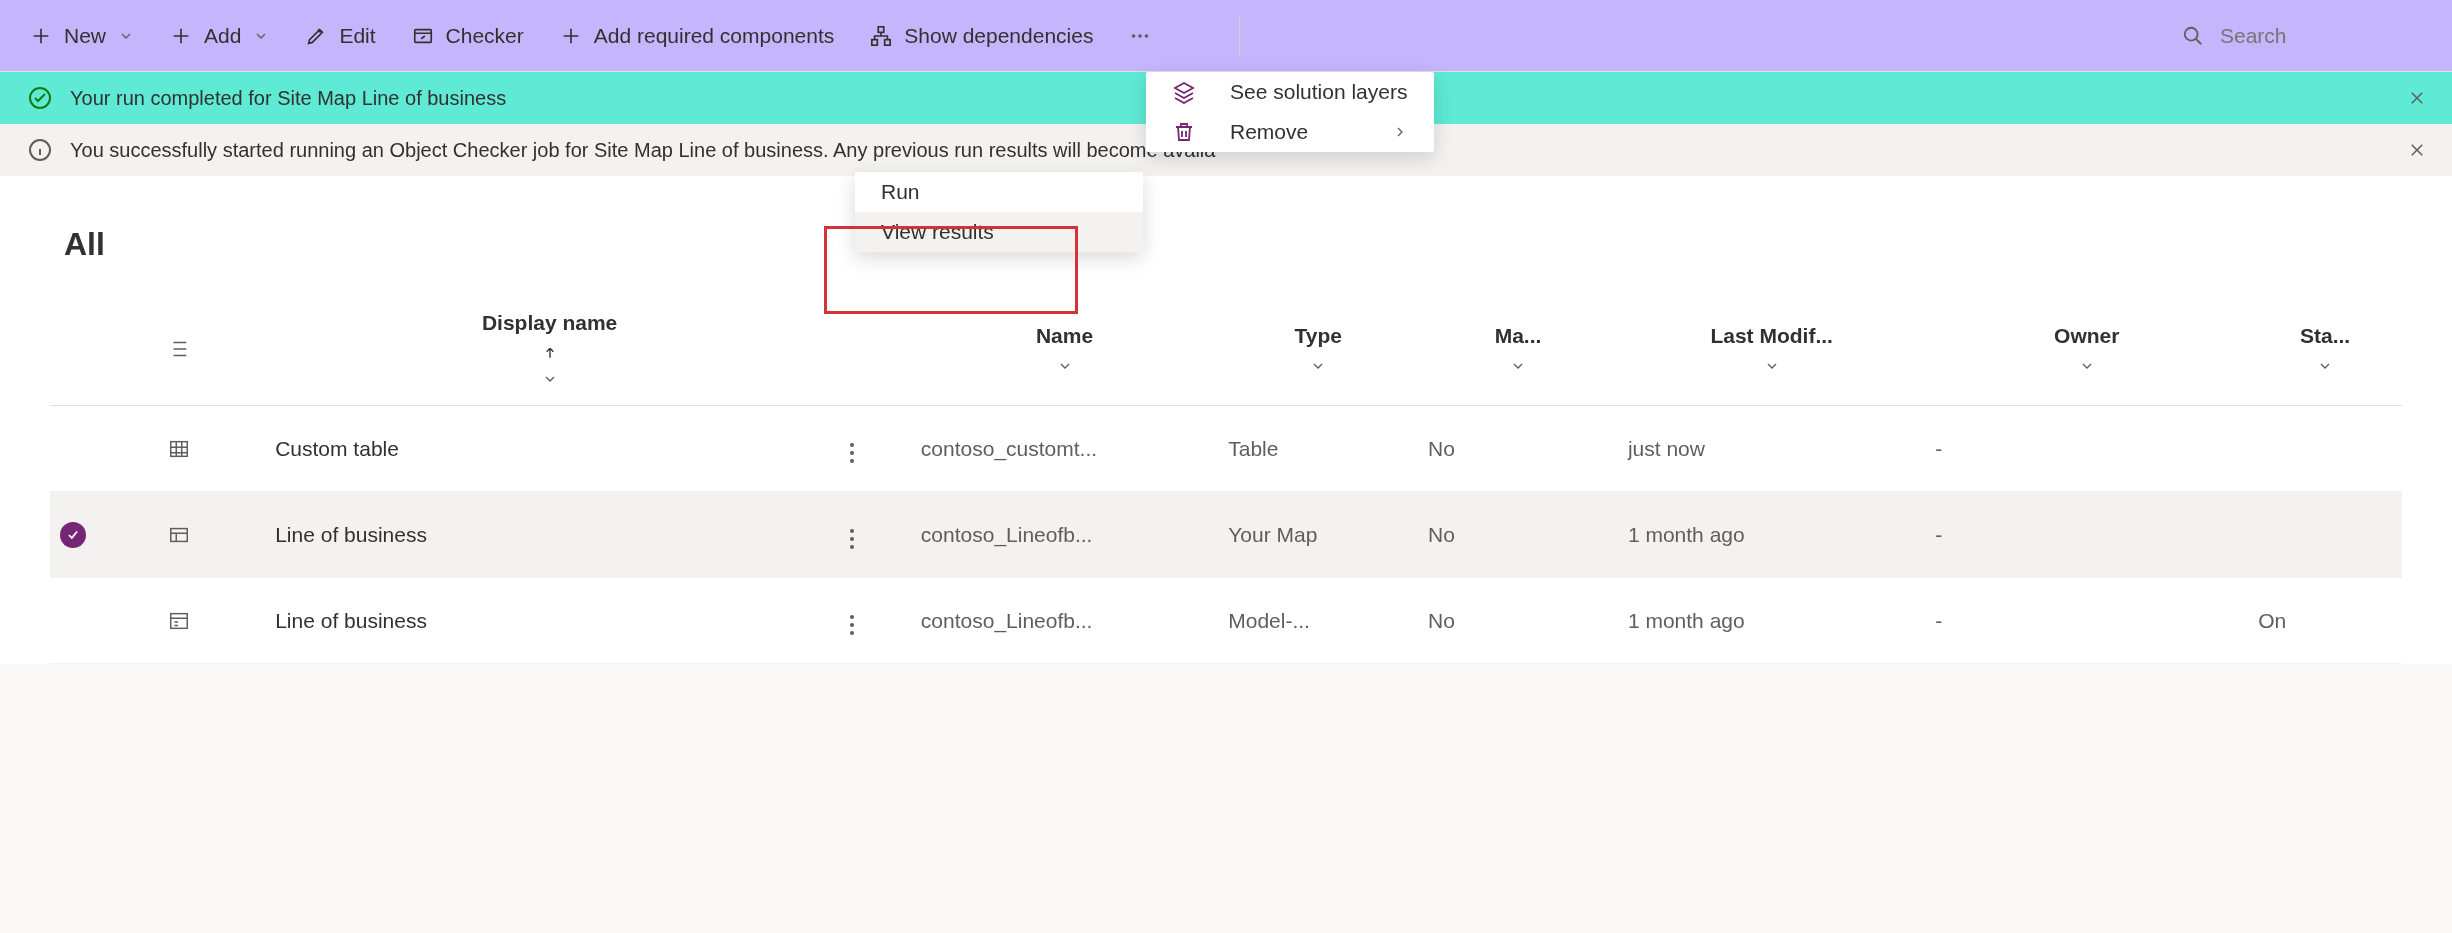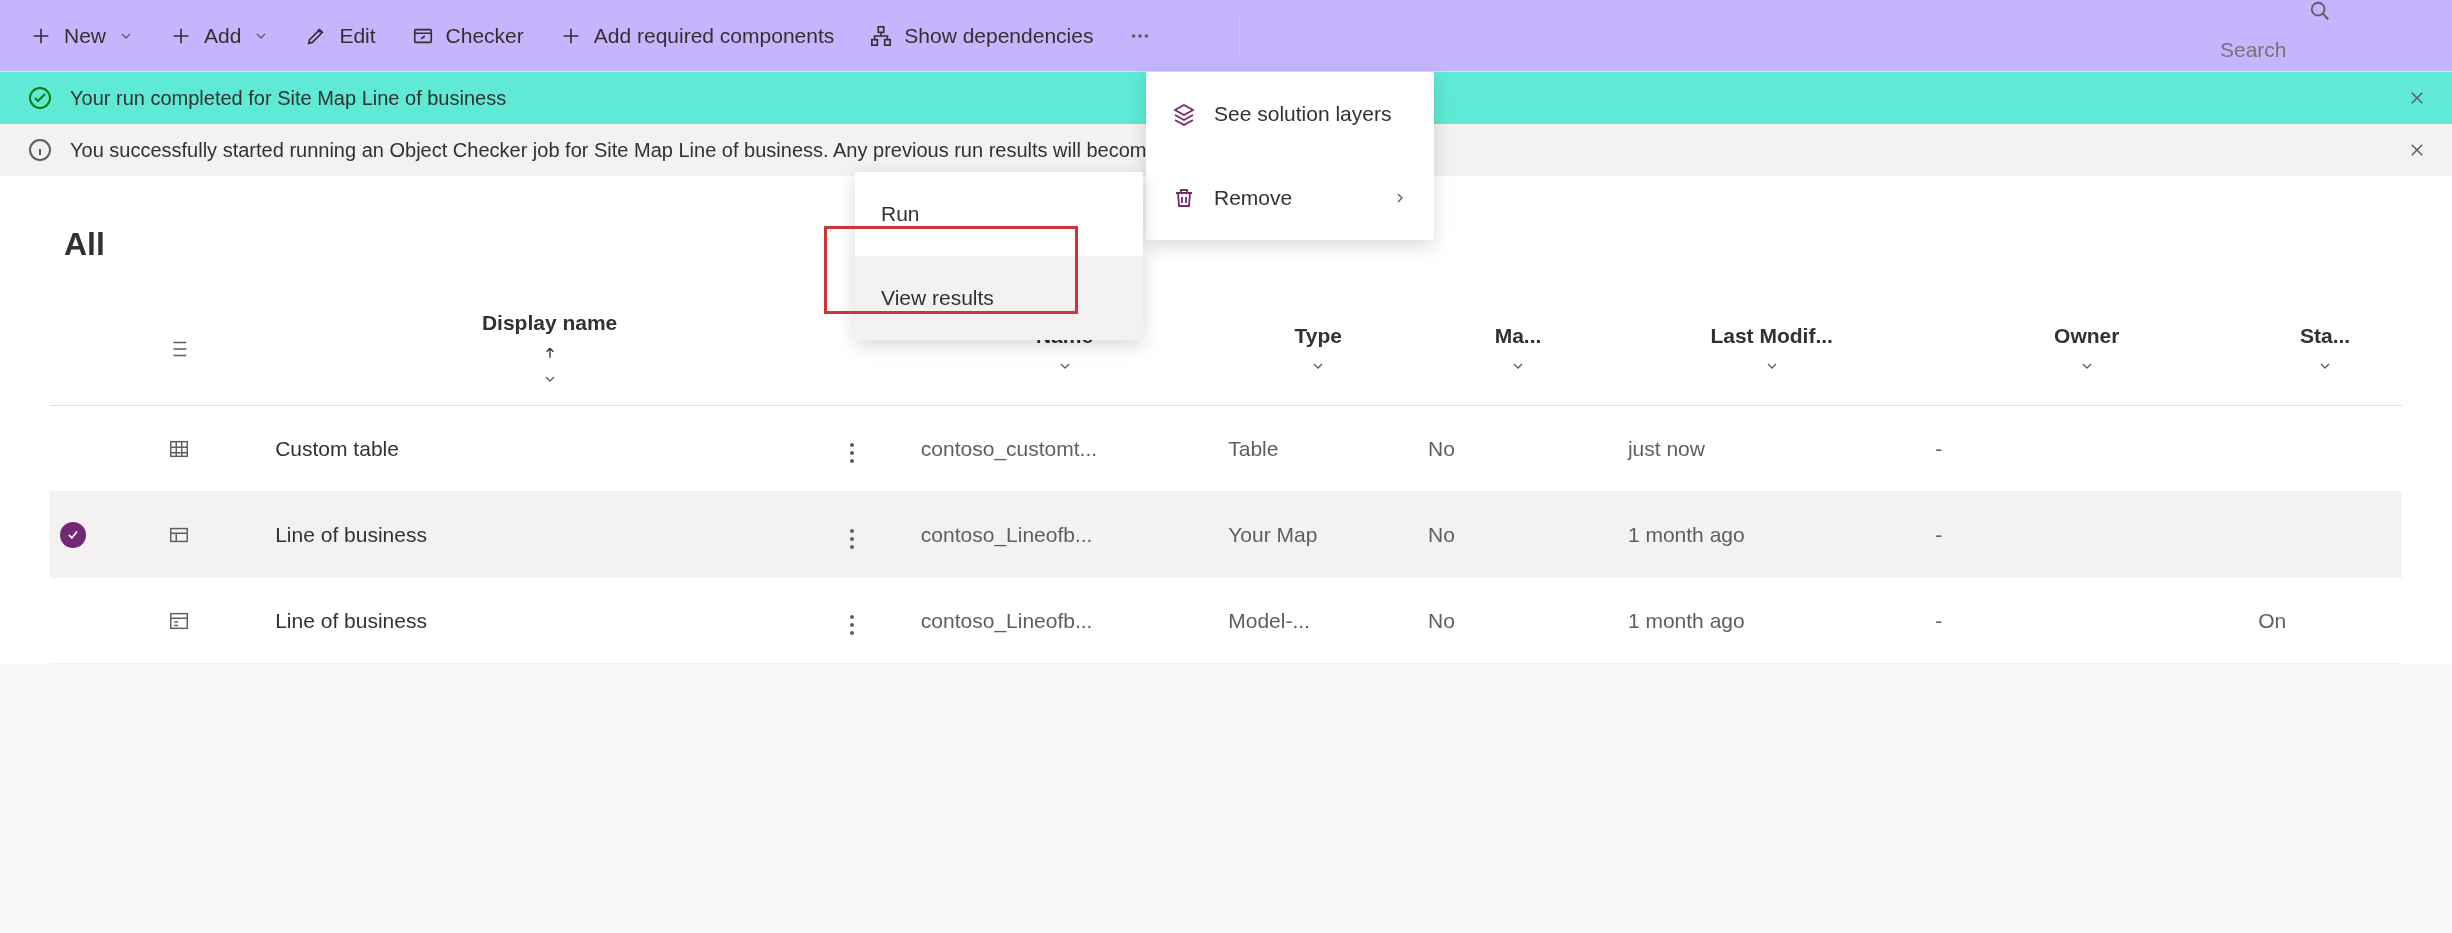--- a/index.html
+++ b/index.html
@@ -3,21 +3,21 @@
 <meta charset="utf-8">
 <style>
   * { box-sizing: border-box; margin: 0; padding: 0; font-family: "Segoe UI", Arial, sans-serif; }
   body { background: #faf9f8; color: #323130; font-size: 21px; width: 2452px; }
 
   
   .toolbar { display: flex; align-items: center; height: 72px; padding: 0 12px; background: #c4b5fd; border-bottom: 1px solid #e1dfdd; position: relative; }
   .toolbar-btn { display: flex; align-items: center; gap: 12px; padding: 0 18px; height: 100%; background: transparent; border: none; cursor: pointer; font-size: 21px; color: #323130; }
   .toolbar-icon { width: 22px; height: 22px; flex-shrink: 0; }
   .toolbar-sep { width: 1px; height: 40px; background: #d2d0ce; margin: 0 4px; }
-  .toolbar-search { display: flex; align-items: center; gap: 16px; padding: 0 20px; height: 100%; margin-left: auto; flex-direction: column; }
+  .toolbar-search { display: flex; align-items: center; gap: 16px; padding: 0 20px; height: 100%; margin-left: auto; }
   .toolbar-search input { border: none; background: transparent; font-size: 21px; outline: none; width: 200px; }
   .chev { width: 16px; height: 16px; }
 
   
   .notif { display: flex; align-items: center; height: 52px; padding: 0 28px; font-size: 20px; position: relative; }
   .notif-success { background: #5eead4; }
   .notif-info { background: #f3f2f1; }
   .notif-icon { width: 24px; height: 24px; margin-right: 18px; flex-shrink: 0; }
   .notif-close { position: absolute; right: 20px; top: 50%; transform: translateY(-50%); background: none; border: none; cursor: pointer; padding: 6px; }
   .notif-close svg { width: 18px; height: 18px; }
@@ -43,21 +43,21 @@
   .col-own { width: 210px; color:#605e5c; }
   .col-sta { width: 100px; color:#605e5c; }
   .sel-check { width: 26px; height: 26px; border-radius: 50%; background: #742774; display: inline-flex; align-items: center; justify-content: center; }
   .sel-check svg { width: 14px; height: 14px; }
   .row-icon { width: 22px; height: 22px; color:#605e5c; }
   .more-dots-v { display:inline-flex; flex-direction:column; gap:4px; cursor:pointer; padding:6px;}
   .more-dots-v span{ width:4px; height:4px; background:#605e5c; border-radius:50%; }
 
   
   .menu { position: absolute; background: #fff; box-shadow: 0 6px 20px rgba(0,0,0,0.15); border-radius: 2px; z-index: 20; }
-  .menu-item { display: flex; align-items: center; gap: 18px; padding: 30px 26px; font-size: 21px; cursor: pointer; position: relative; }
+  .menu-item { display: flex; align-items: center; gap: 34px; padding: 8px 26px; font-size: 21px; cursor: pointer; position: relative; }
   .menu-item:hover, .menu-item.hover { background: #f3f2f1; }
   .menu-right { position: absolute; top: 72px; left: 1146px; width: 288px; }
   .menu-right .menu-item svg.micon { width:24px; height:24px; color:#742774; }
   .menu-right .chev-r { margin-left:auto; width:16px; height:16px; color:#605e5c;}
   .menu-sub { position: absolute; top: 172px; left: 855px; width: 288px; }
   .highlight-box { position: absolute; border: 3px solid #d13438; pointer-events: none; z-index: 30; }
   .hb1 { top: 226px; left: 824px; width: 254px; height: 88px; }
 
   
   svg { display: block; }

